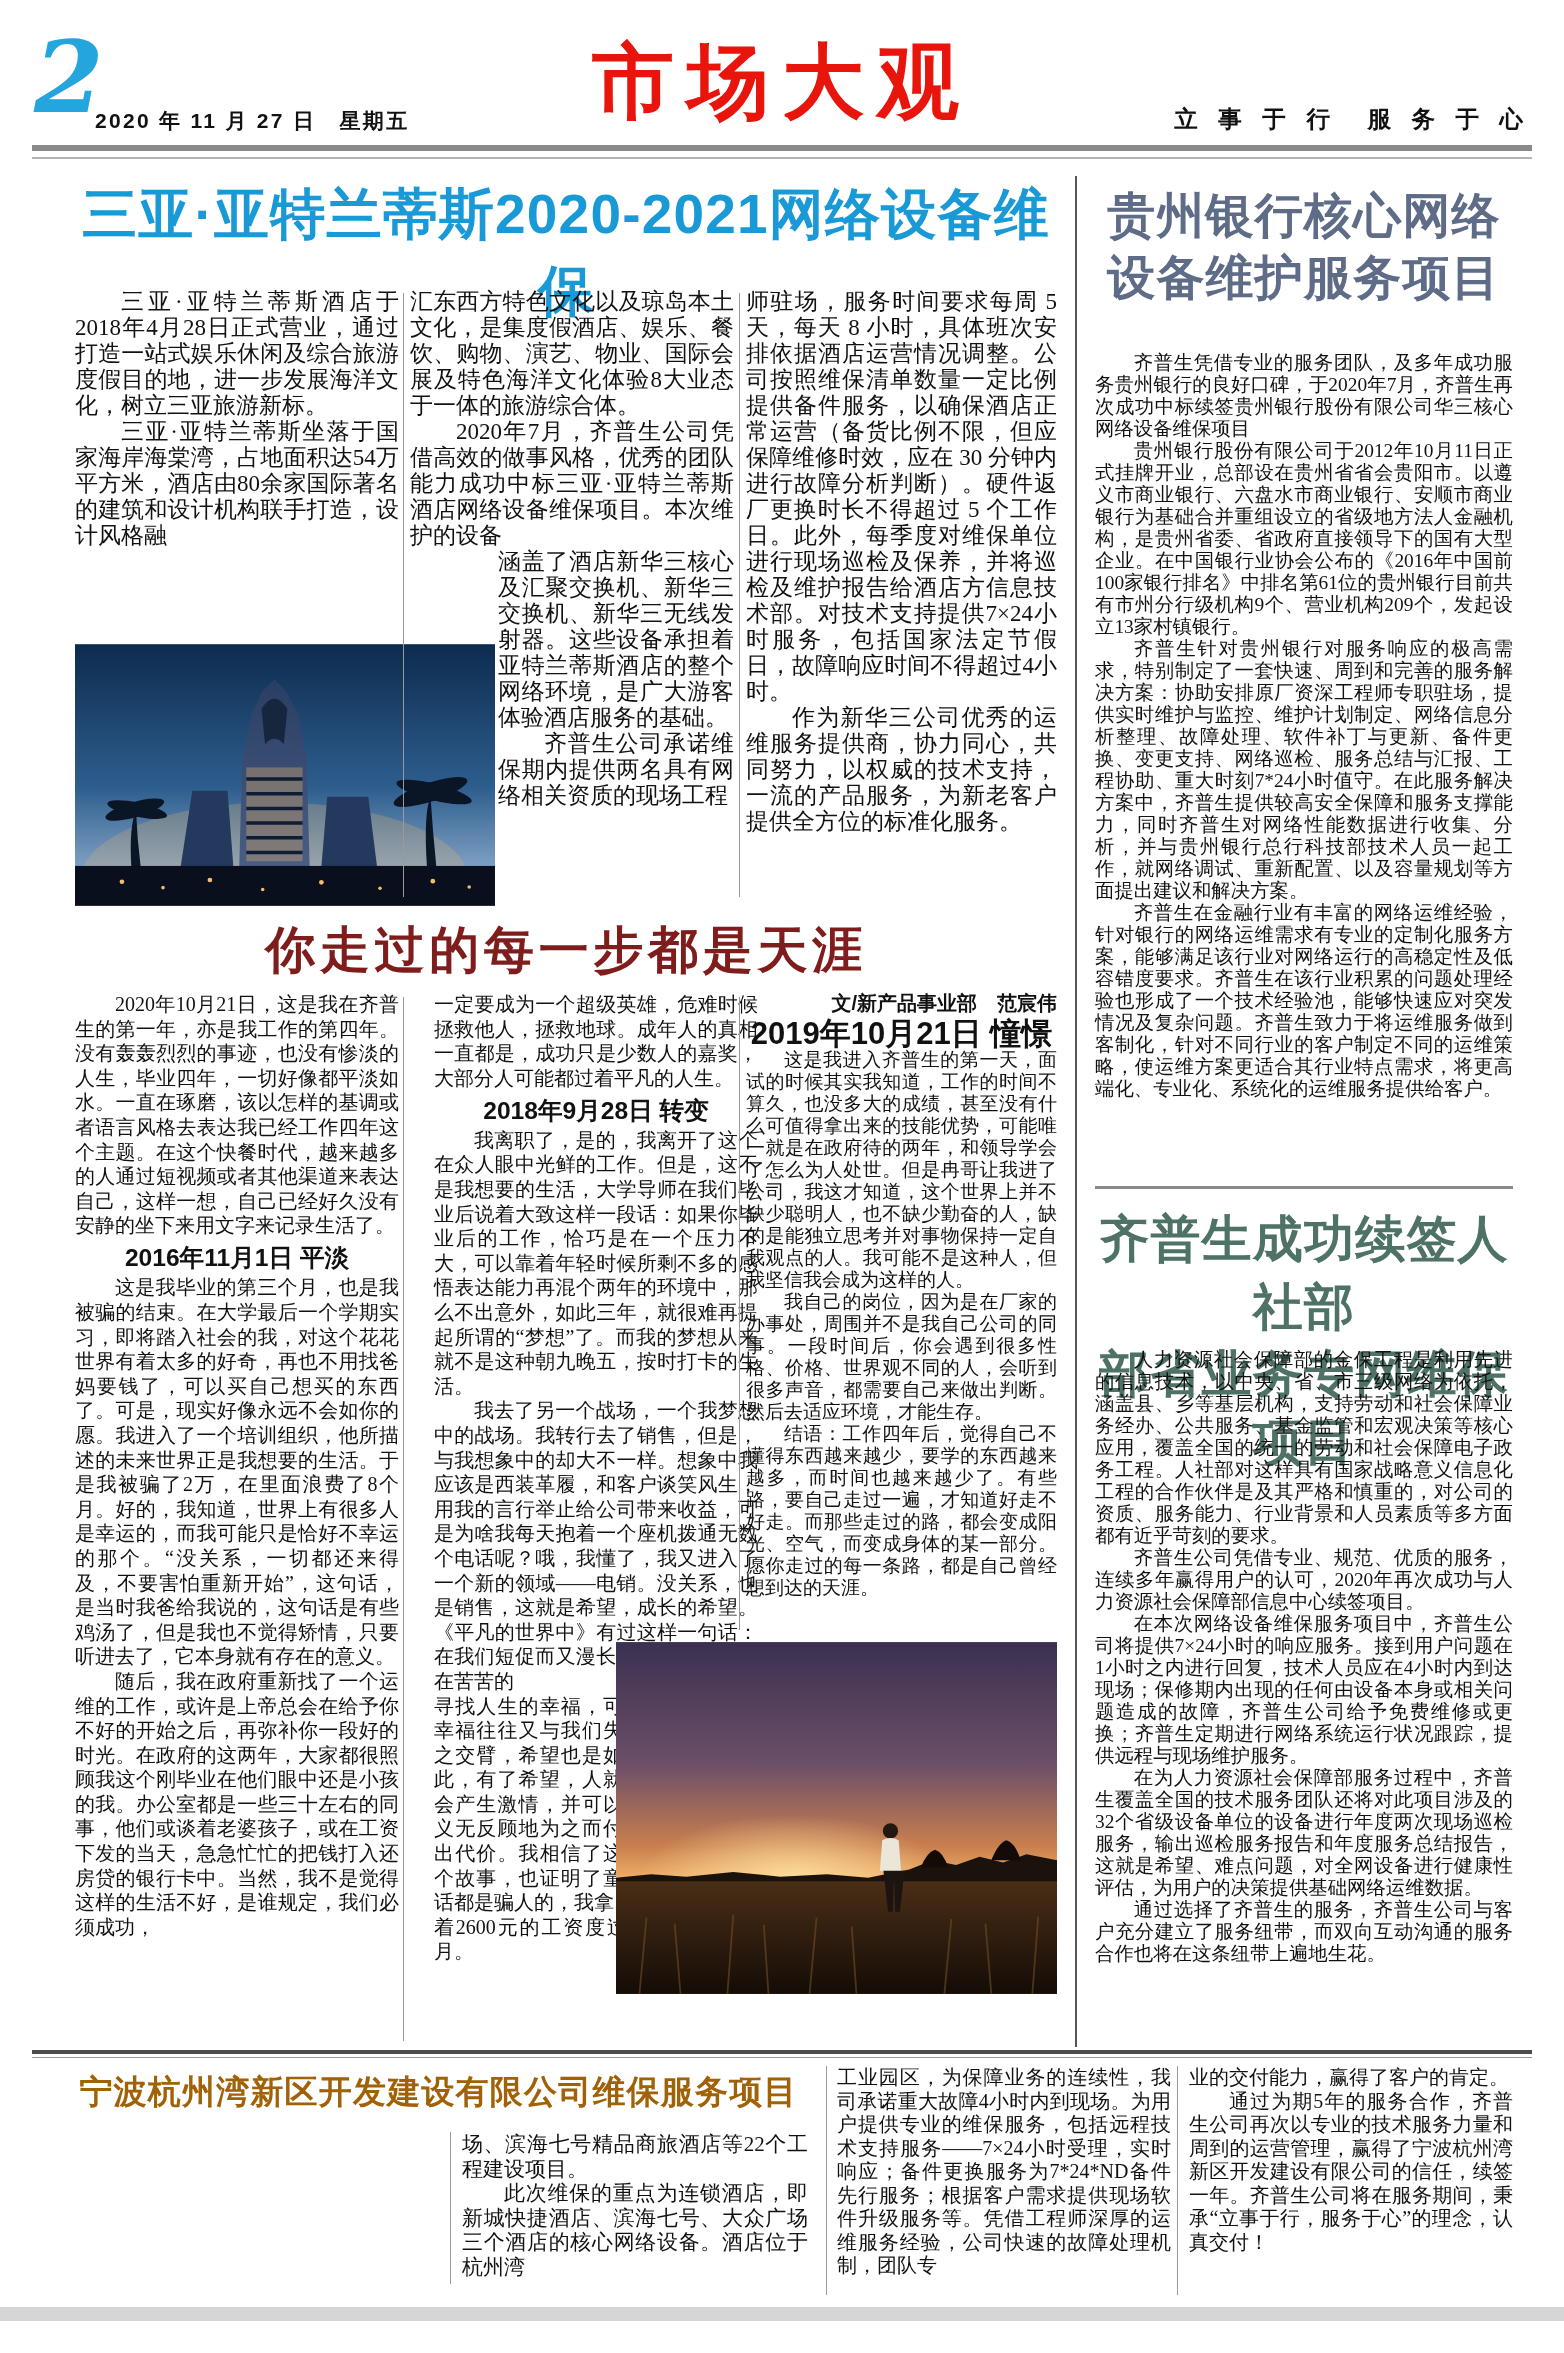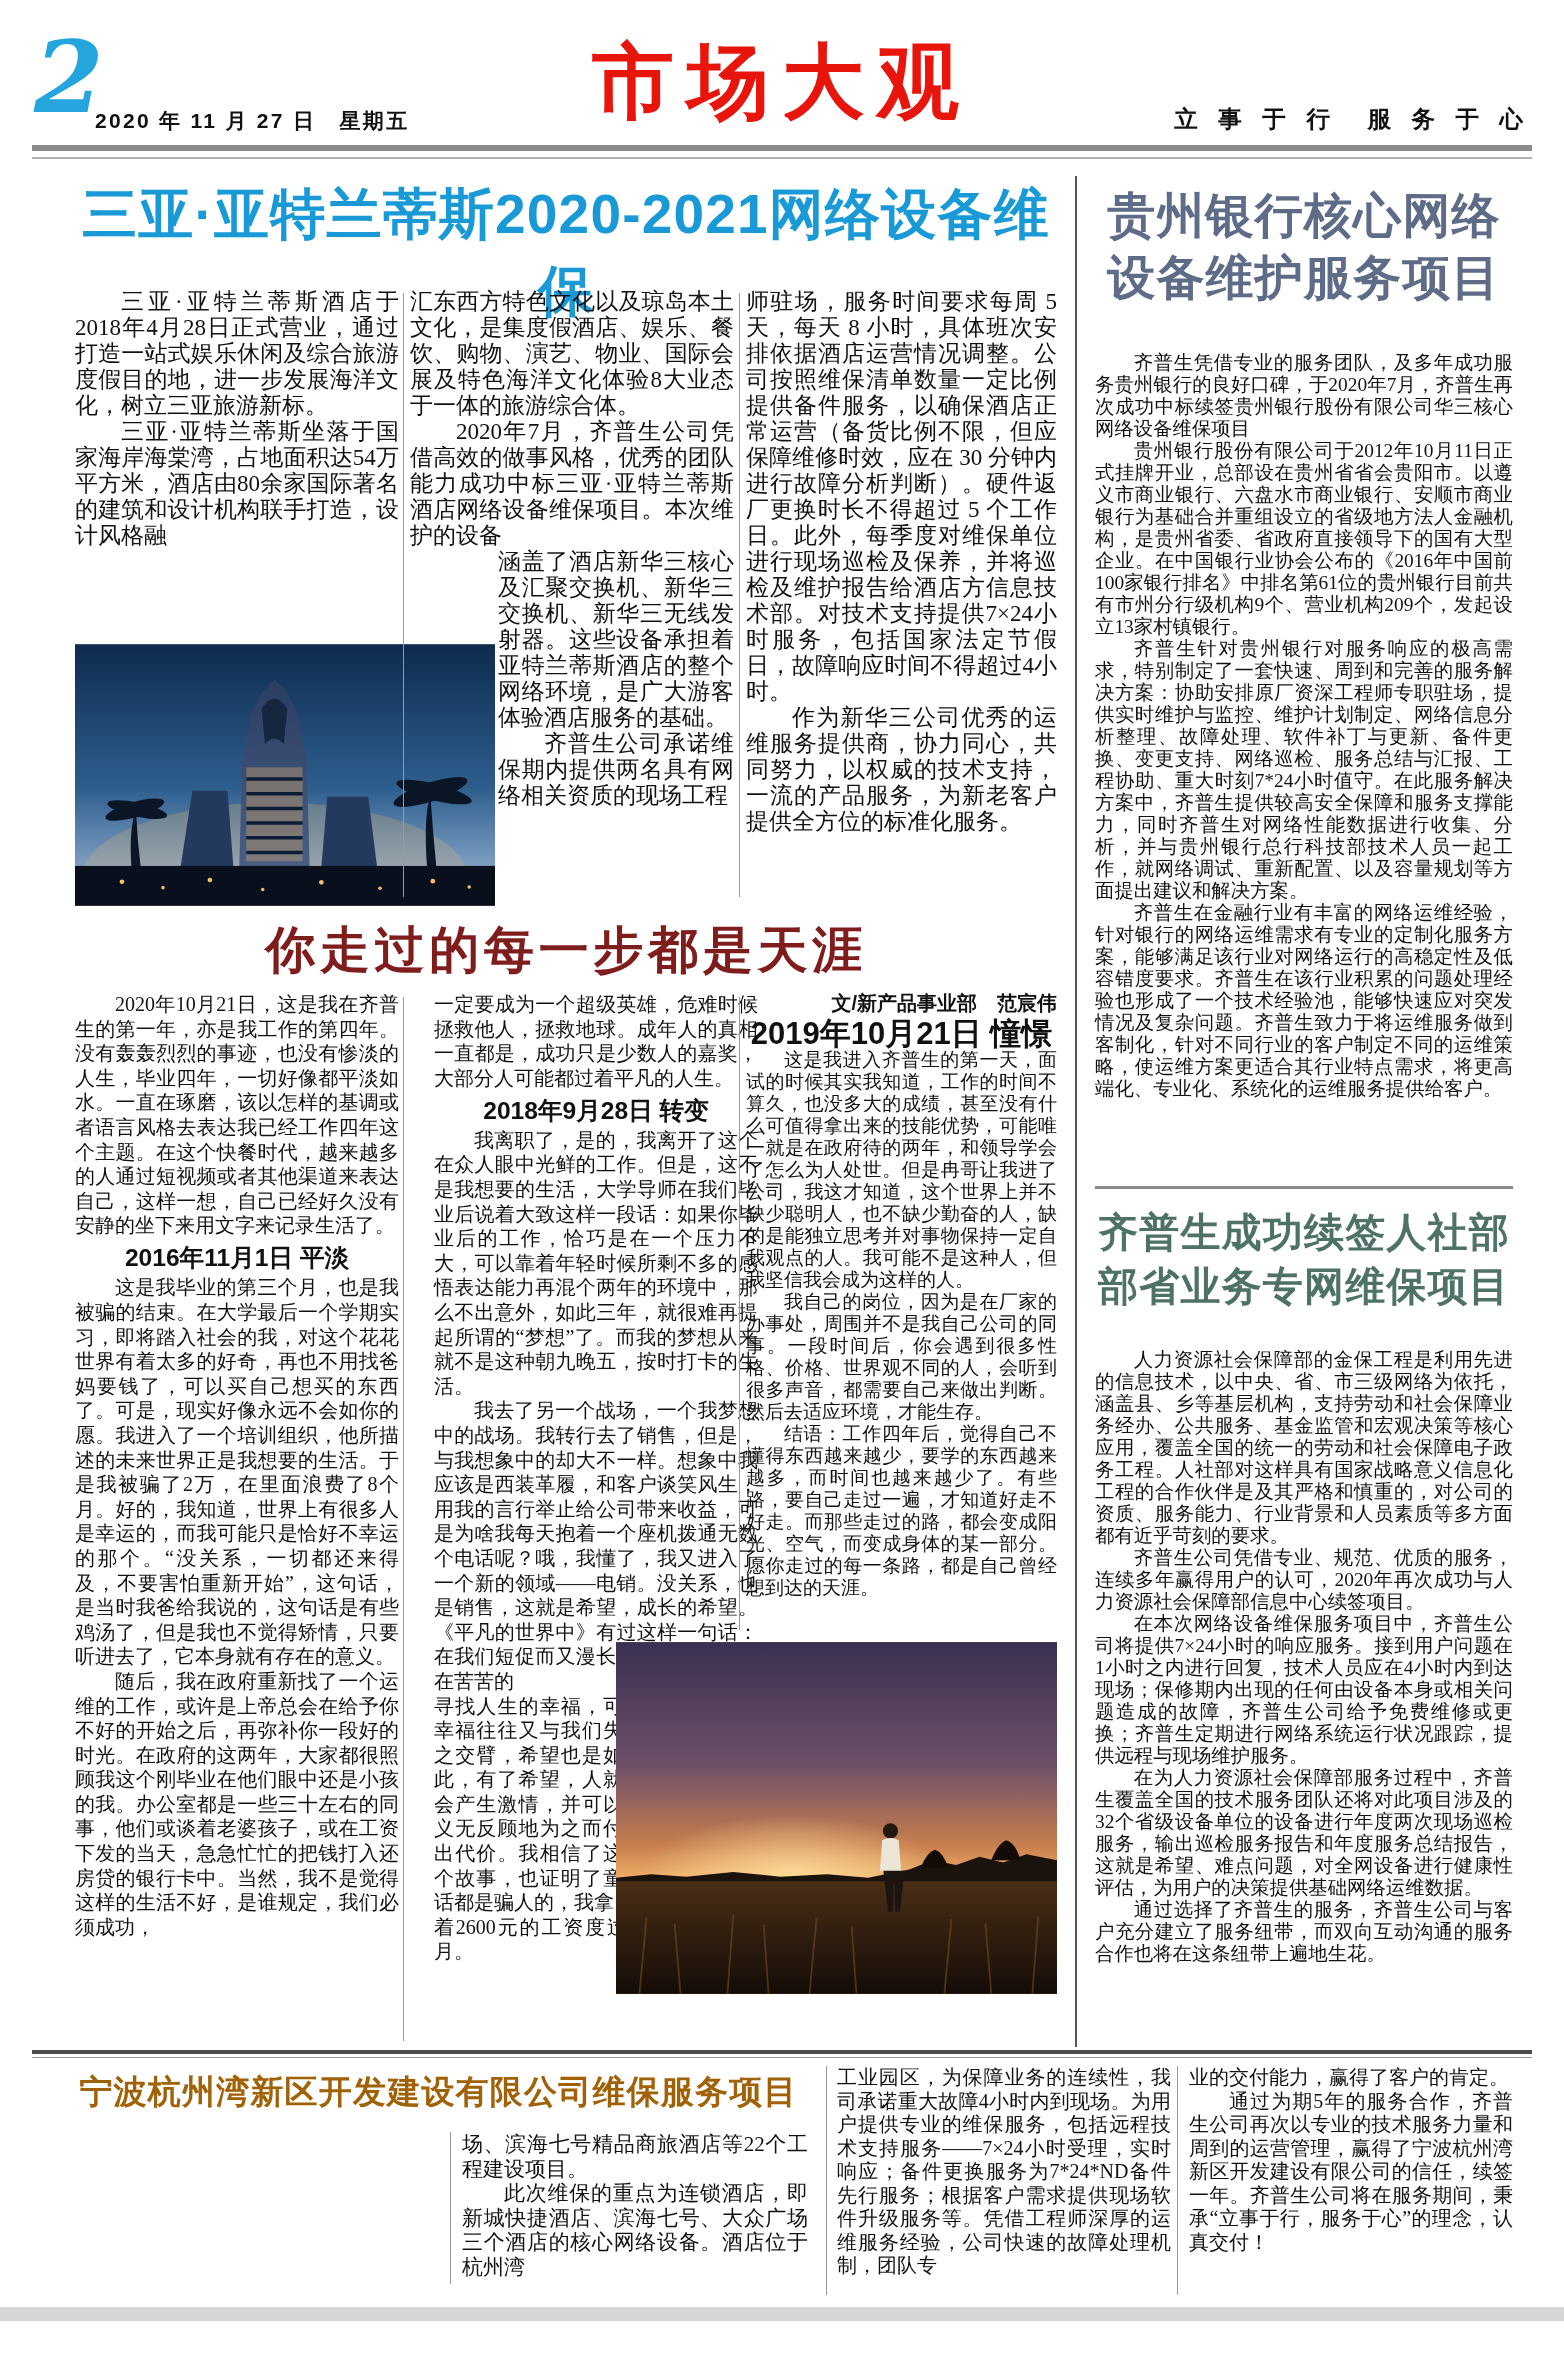--- a/index.html
+++ b/index.html
@@ -19,21 +19,21 @@
   .rule-thick{background:#8a8a8a;}
   .rule-thin{background:#b3b3b3;}
   
   .h-sanya{font-family:"Liberation Sans","DejaVu Sans",sans-serif;font-weight:800;color:#199ad6;
            font-size:55px;letter-spacing:1.2px;text-align:center;line-height:1.4;}
   .h-guizhou{font-family:"Liberation Serif",serif;font-weight:900;color:#5e6c87;
              font-size:48px;text-align:center;line-height:1.3;letter-spacing:1.2px;}
   .h-essay{font-family:"Liberation Sans","DejaVu Sans",sans-serif;font-weight:800;color:#7f1d1d;
            font-size:50px;letter-spacing:4.7px;text-align:center;line-height:1.15;}
   .h-renshebu{font-family:"Liberation Serif",serif;font-weight:900;color:#4e7366;
-              font-size:40px;text-align:center;line-height:1.35;letter-spacing:1.2px;}
+              font-size:50px;text-align:center;line-height:1.35;letter-spacing:1.2px;}
   .h-ningbo{font-family:"Liberation Serif",serif;font-weight:900;color:#a16207;
             font-size:33px;text-align:center;line-height:1.2;letter-spacing:1.2px;}
   
   .art1col{font-size:23px;line-height:26px;}
   .essaycol{font-size:20px;line-height:24.6px;}
   .essaycol3{font-size:19px;line-height:22px;}
   .rightcol{font-size:19.4px;line-height:22px;}
   .botcol12{font-size:21px;line-height:24.6px;}
   .botcol34{font-size:20px;line-height:23.5px;}
   .dateline{font-family:"Liberation Sans","DejaVu Sans",sans-serif;font-weight:800;

